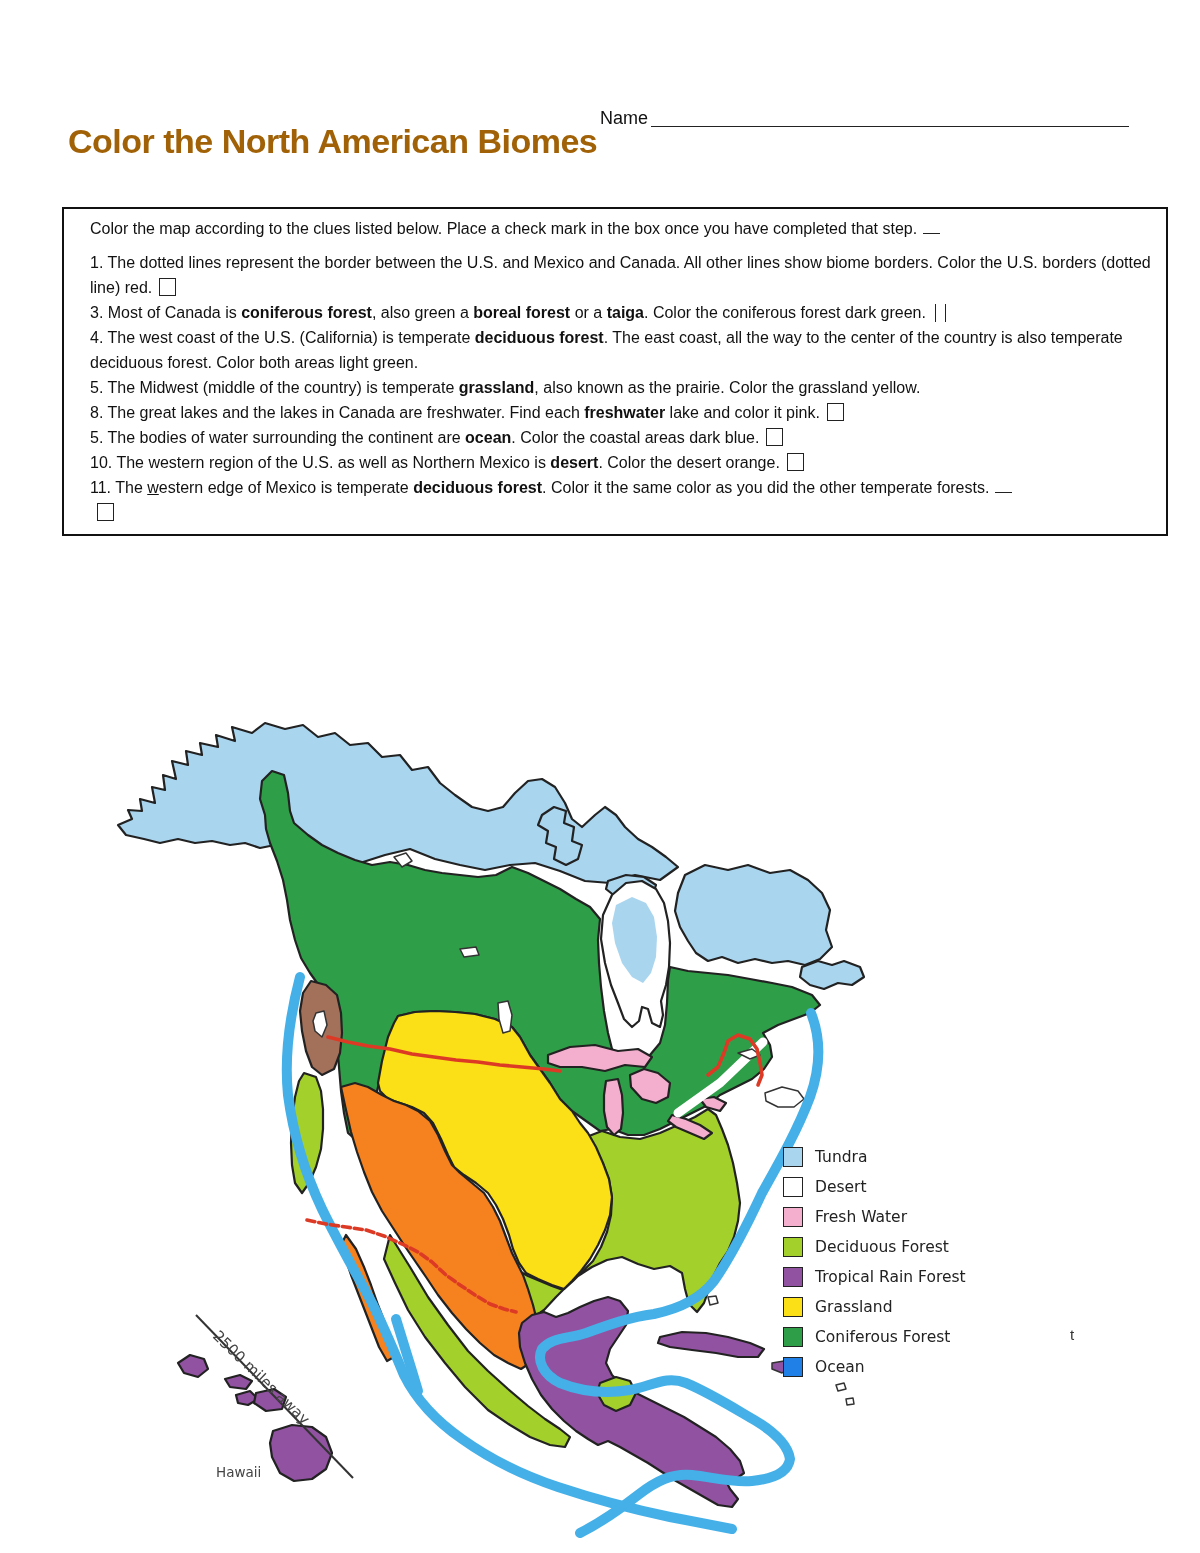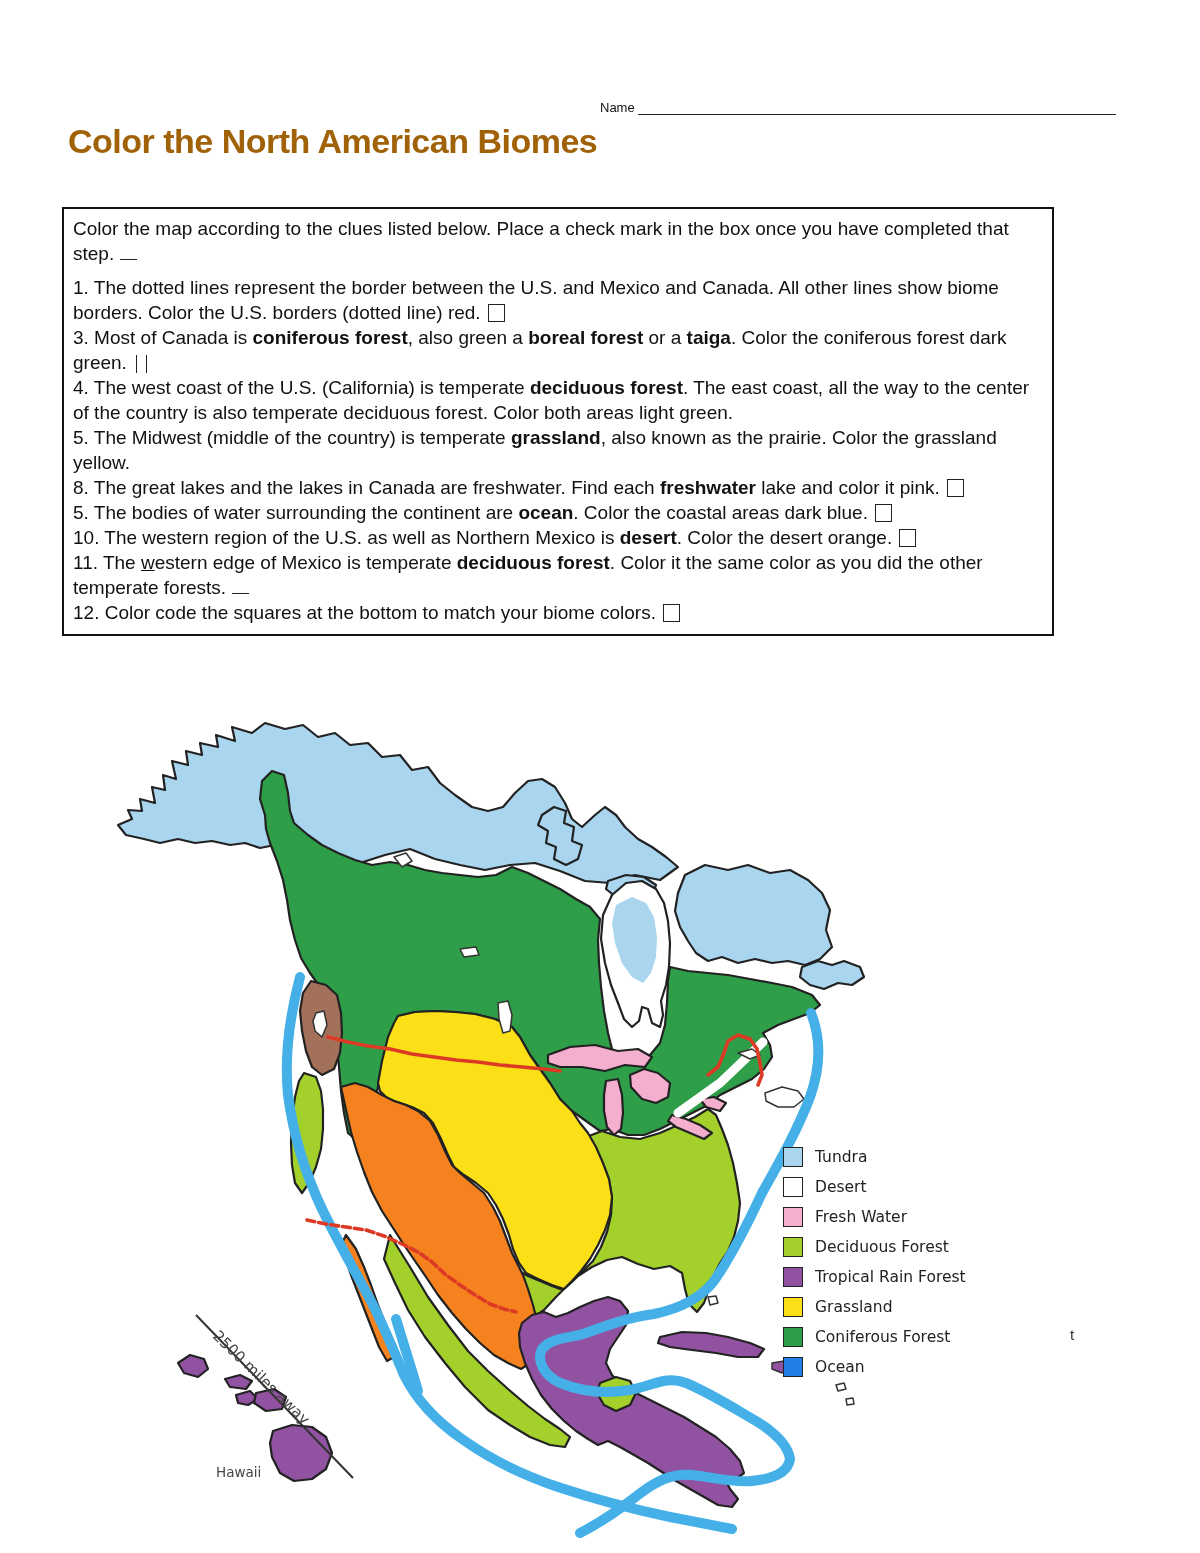--- a/index.html
+++ b/index.html
@@ -1,24 +1,24 @@
 <!DOCTYPE html>
 <html><head>
 <meta charset="utf-8">
 <style>
   html,body{margin:0;padding:0;background:#fff;}
   #page{position:relative;width:1200px;height:1553px;background:#ffffff;overflow:hidden;
         font-family:"Liberation Sans",sans-serif;color:#111;}
   
-  .name-row{position:absolute;left:600px;top:96px;font-size:13px;white-space:nowrap;text-align:center;}
+  .name-row{position:absolute;left:600px;top:108px;font-size:18px;white-space:nowrap;text-align:center;}
   .name-line{display:inline-block;width:478px;border-bottom:1.6px solid #222;height:18px;vertical-align:-3px;margin-left:3px;}
   .page-title{position:absolute;left:68px;top:122px;font-size:34px;font-weight:700;letter-spacing:-0.5px;color:#a16207;}
   
-  .instr-box{position:absolute;left:62px;top:207px;width:992px;box-sizing:border-box;
-             border:2px solid #111;padding:7px 11px 9px 9px;font-size:19px;line-height:25px;}
+  .instr-box{position:absolute;left:62px;top:207px;width:1106px;box-sizing:border-box;
+             border:2px solid #111;padding:7px 11px 9px 26px;font-size:16px;line-height:25px;}
   .instr{margin:0;}
   .intro{margin-bottom:9px;}
   .b{font-weight:bold;}
   .u{text-decoration:underline;}
   .mk{display:inline-block;}
   .mk-box{width:15px;height:16px;border:1.7px solid #222;vertical-align:-3px;margin-left:7px;}
   .mk-bar{width:0;height:18px;border-left:1.7px solid #222;vertical-align:-4px;margin-left:9px;}
   .mk-dash{width:17px;height:11px;border-bottom:1.7px solid #222;margin-left:6px;}
   
   .map-wrap{position:absolute;left:60px;top:715px;width:1080px;height:838px;}
@@ -48,21 +48,21 @@
   <div class="instr-box">
       <p class="instr intro"><span>Color the map according to the clues listed below. Place a check mark in the box once you have completed that step.</span><span class="mk mk-dash"></span></p>
       <p class="instr"><span>1. The dotted lines represent the border between the U.S. and Mexico and Canada. All other lines show biome borders. Color the U.S. borders (dotted line) red.</span><span class="mk mk-box"></span></p>
       <p class="instr"><span>3. Most of Canada is </span><span class="b">coniferous forest</span><span>, also green a </span><span class="b">boreal forest</span><span> or a </span><span class="b">taiga</span><span>. Color the coniferous forest dark green.</span><span class="mk mk-bar"></span><span class="mk mk-bar"></span></p>
       <p class="instr"><span>4. The west coast of the U.S. (California) is temperate </span><span class="b">deciduous forest</span><span>. The east coast, all the way to the center of the country is also temperate deciduous forest. Color both areas light green.</span></p>
       <p class="instr"><span>5. The Midwest (middle of the country) is temperate </span><span class="b">grassland</span><span>, also known as the prairie. Color the grassland yellow.</span></p>
       <p class="instr"><span>8. The great lakes and the lakes in Canada are freshwater. Find each </span><span class="b">freshwater</span><span> lake and color it pink.</span><span class="mk mk-box"></span></p>
       <p class="instr"><span>5. The bodies of water surrounding the continent are </span><span class="b">ocean</span><span>. Color the coastal areas dark blue.</span><span class="mk mk-box"></span></p>
       <p class="instr"><span>10. The western region of the U.S. as well as Northern Mexico is </span><span class="b">desert</span><span>. Color the desert orange.</span><span class="mk mk-box"></span></p>
       <p class="instr"><span>11. The </span><span class="u">w</span><span>estern edge of Mexico is temperate </span><span class="b">deciduous forest</span><span>. Color it the same color as you did the other temperate forests.</span><span class="mk mk-dash"></span></p>
-      <p class="instr"><span>12. Color code the squares at the bottom to match your biome colors.</span><span class="mk mk-box"></span></p>
+      <p class="instr"><span class="mk mk-box"></span></p>
     </div>
 
   <div class="map-wrap">
     <svg width="1080" height="838" viewBox="0 0 1080 838" xmlns="http://www.w3.org/2000/svg">
 
       <path class="ol" d="M66,120 L58,110 L72,104 L68,95 L82,96 L80,84 L95,88 L92,72 L105,75 L103,60 L116,64 L112,46 L128,50 L126,36 L142,40 L140,28 L158,32 L156,20 L175,26 L172,12 L192,18 L205,8 L225,14 L243,10 L258,22 L275,18 L290,30 L308,28 L322,42 L340,40 L352,55 L368,52 L380,68 L395,80 L412,92 L428,96 L443,92 L455,78 L468,66 L482,64 L495,72 L505,88 L512,104 L522,112 L535,100 L545,92 L556,100 L565,112 L578,124 L592,132 L606,142 L618,152 L600,165 L575,160 L550,168 L525,166 L500,156 L475,148 L450,150 L425,155 L400,150 L375,144 L350,134 L325,140 L300,148 L280,152 L262,150 L245,142 L228,135 L215,130 L200,133 L185,128 L170,130 L152,126 L135,128 L118,124 L100,128 L84,124 Z" fill="#a9d5ef"></path>
 
       <path class="ol" d="M482,100 L494,92 L506,96 L504,108 L514,112 L512,126 L522,130 L518,144 L506,150 L494,144 L496,132 L486,128 L488,116 L478,110 Z" fill="#a9d5ef"></path>
       <path class="ol" d="M548,166 L566,160 L584,162 L596,170 L592,182 L574,186 L556,182 L546,174 Z" fill="#a9d5ef"></path>
 

